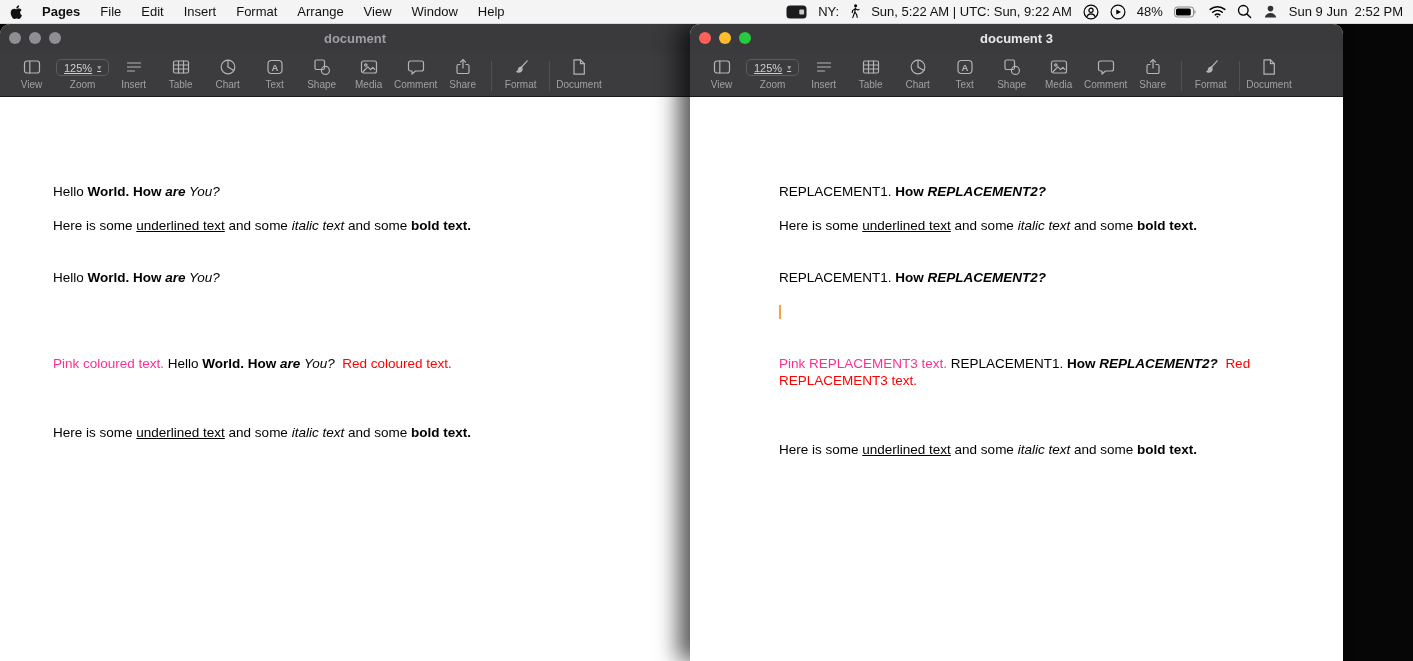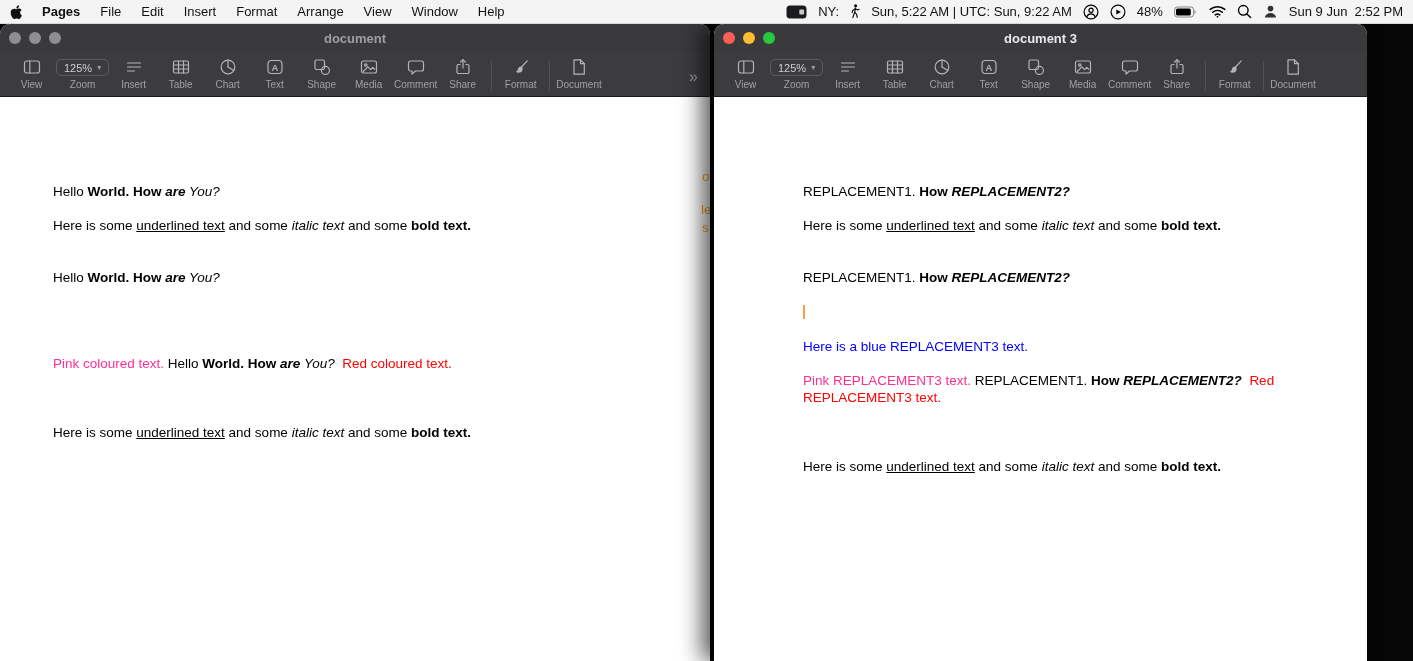--- a/index.html
+++ b/index.html
@@ -27,21 +27,21 @@
   .mb-icon { display:flex; align-items:center; }
   .mb-date { white-space:pre; }
 
   
   .window {
     position:absolute; top:24px; height:637px; z-index:1;
     border-radius:10px 10px 0 0; overflow:hidden;
     background:#fff;
   }
   .left-window  { left:0;    width:710px; }
-  .right-window { left:714px; width:653px; box-shadow:-12px 0 22px rgba(0,0,0,.65); z-index:2; }
+  .right-window { left:690px; width:653px; box-shadow:-12px 0 22px rgba(0,0,0,.65); z-index:2; }
 
   .titlebar {
     height:28px; background:#3a3a3d; position:relative;
     display:flex; align-items:center;
   }
   .traffic { display:flex; gap:8px; padding-left:9px; z-index:2; }
   .light { width:12px; height:12px; border-radius:50%; }
   .light.inactive { background:#8e8e93; }
   .light.red    { background:#ff5f57; }
   .light.yellow { background:#febc2e; }
@@ -62,21 +62,21 @@
     min-width:47px; padding:0 1px; gap:3px; cursor:default;
   }
   .tb-icon { height:18px; display:flex; align-items:center; justify-content:center; }
   .tb-icon svg { stroke:#b3b3b8; fill:none; stroke-width:1.2; stroke-linecap:round; stroke-linejoin:round; }
   .icon-fill { fill:#b3b3b8 !important; stroke:none !important; }
   .icon-glyph { fill:#b3b3b8; stroke:none; font-weight:700; }
   .tb-label { font-size:10px; color:#a0a0a5; white-space:nowrap; }
   .zoom-btn {
     height:17px; margin-top:1px; border:1px solid #5c5c60; border-radius:5px;
     display:flex; align-items:center; gap:5px; padding:0 7px;
-    font-size:11px; color:#cfcfd3;
+    font-size:11px; color:#cfcfd3;text-decoration:underline;
   }
   .zoom-chev { font-size:8px; color:#9a9a9f; }
   .tb-divider { width:1px; height:30px; background:#525256; margin:3px 5px 0 5px; }
   .tb-overflow {
     margin-left:auto; align-self:center; padding:0 6px;
     color:#9a9a9f; font-size:16px; letter-spacing:-2px;
   }
 
   
   .doc {
@@ -491,21 +491,20 @@
     <div class="doc-inner right-doc">
         <p class="para"><span>REPLACEMENT1. </span><span style="font-weight:700;">How </span><span style="font-weight:700;font-style:italic;">REPLACEMENT2?</span></p>
         <p class="para">&nbsp;</p>
         <p class="para"><span>Here is some </span><span style="text-decoration:underline;">underlined text</span><span> and some </span><span style="font-style:italic;">italic text</span><span> and some </span><span style="font-weight:700;">bold text.</span></p>
         <p class="para">&nbsp;</p>
         <p class="para">&nbsp;</p>
         <p class="para"><span>REPLACEMENT1. </span><span style="font-weight:700;">How </span><span style="font-weight:700;font-style:italic;">REPLACEMENT2?</span></p>
         <p class="para">&nbsp;</p>
         <p class="para"><span class="text-cursor"></span></p>
         <p class="para">&nbsp;</p>
-        <p class="para"><span style="color:#0101ff;">Here is a blue REPLACEMENT3 text.</span></p>
         <p class="para">&nbsp;</p>
         <p class="para"><span style="color:#ff2f92;">Pink REPLACEMENT3 text.</span><span> REPLACEMENT1. </span><span style="font-weight:700;">How </span><span style="font-weight:700;font-style:italic;">REPLACEMENT2?</span><span>  </span><span style="color:#ff0000;">Red</span><br><span style="color:#ff0000;">REPLACEMENT3 text.</span></p>
         <p class="para">&nbsp;</p>
         <p class="para">&nbsp;</p>
         <p class="para">&nbsp;</p>
         <p class="para"><span>Here is some </span><span style="text-decoration:underline;">underlined text</span><span> and some </span><span style="font-style:italic;">italic text</span><span> and some </span><span style="font-weight:700;">bold text.</span></p>
       </div>
   </div>
 </div>
 

